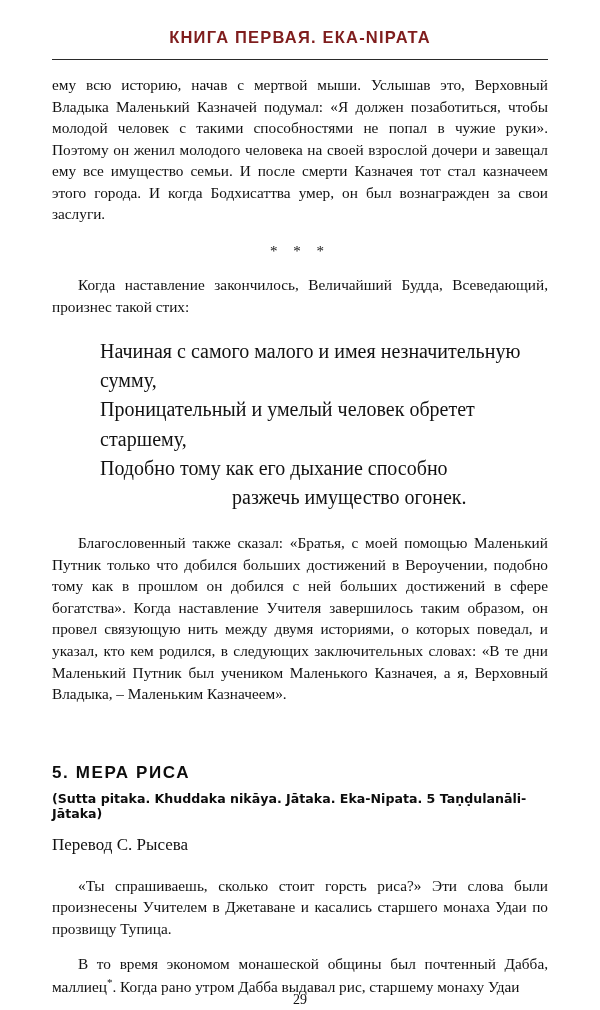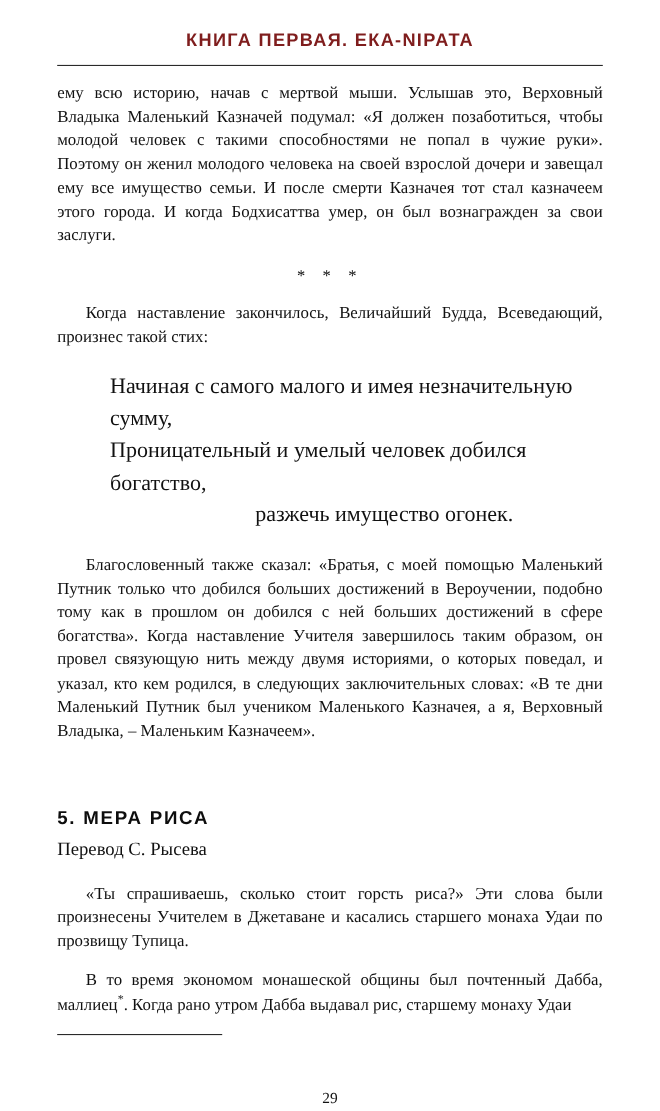--- a/index.html
+++ b/index.html
@@ -125,29 +125,31 @@
   <hr class="rule">
 
   <p class="body-text para">ему всю историю, начав с мертвой мыши. Услышав это, Верховный Владыка Маленький Казначей подумал: «Я должен позаботиться, чтобы молодой человек с такими способностями не попал в чужие руки». Поэтому он женил молодого человека на своей взрослой дочери и завещал ему все имущество семьи. И после смерти Казначея тот стал казначеем этого города. И когда Бодхисаттва умер, он был вознагражден за свои заслуги.</p>
 
   <div class="stars">* * *</div>
 
   <p class="body-text para indent">Когда наставление закончилось, Величайший Будда, Всеведающий, произнес такой стих:</p>
 
   <div class="verse">
     <span class="vline">Начиная с самого малого и имея незначительную сумму,</span>
-    <span class="vline">Проницательный и умелый человек добился богатство,</span>
+    <span class="vline">Проницательный и умелый человек обретет старшему,</span>
+    <span class="vline">Подобно тому как его дыхание способно</span>
     <span class="vline extra">разжечь имущество огонек.</span>
   </div>
 
   <p class="body-text para indent">Благословенный также сказал: «Братья, с моей помощью Маленький Путник только что добился больших достижений в Вероучении, подобно тому как в прошлом он добился с ней больших достижений в сфере богатства». Когда наставление Учителя завершилось таким образом, он провел связующую нить между двумя историями, о которых поведал, и указал, кто кем родился, в следующих заключительных словах: «В те дни Маленький Путник был учеником Маленького Казначея, а я, Верховный Владыка, – Маленьким Казначеем».</p>
 
   <div class="gap-big"></div>
 
   <h2 class="section-title">5. МЕРА РИСА</h2>
+  <div class="section-ref">(Sutta pitaka. Khuddaka nikāya. Jātaka. Eka-Nipata. 5 Taṇḍulanāli-Jātaka)</div>
   <div class="translator">Перевод С. Рысева</div>
 
   <p class="body-text para indent"><span class="opening-quote">«Ты спрашиваешь, сколько стоит горсть риса?»</span><span> Эти слова были произнесены Учителем в Джетаване и касались старшего монаха Удаи по прозвищу Тупица.</span></p>
 
   <div class="gap-small"></div>
 
   <p class="body-text para indent"><span>В то время экономом монашеской общины был почтенный Дабба, маллиец</span><span class="note-mark">*</span><span>. Когда рано утром Дабба выдавал рис, старшему монаху Удаи</span></p>
 
   <hr class="footnote-rule">
 

